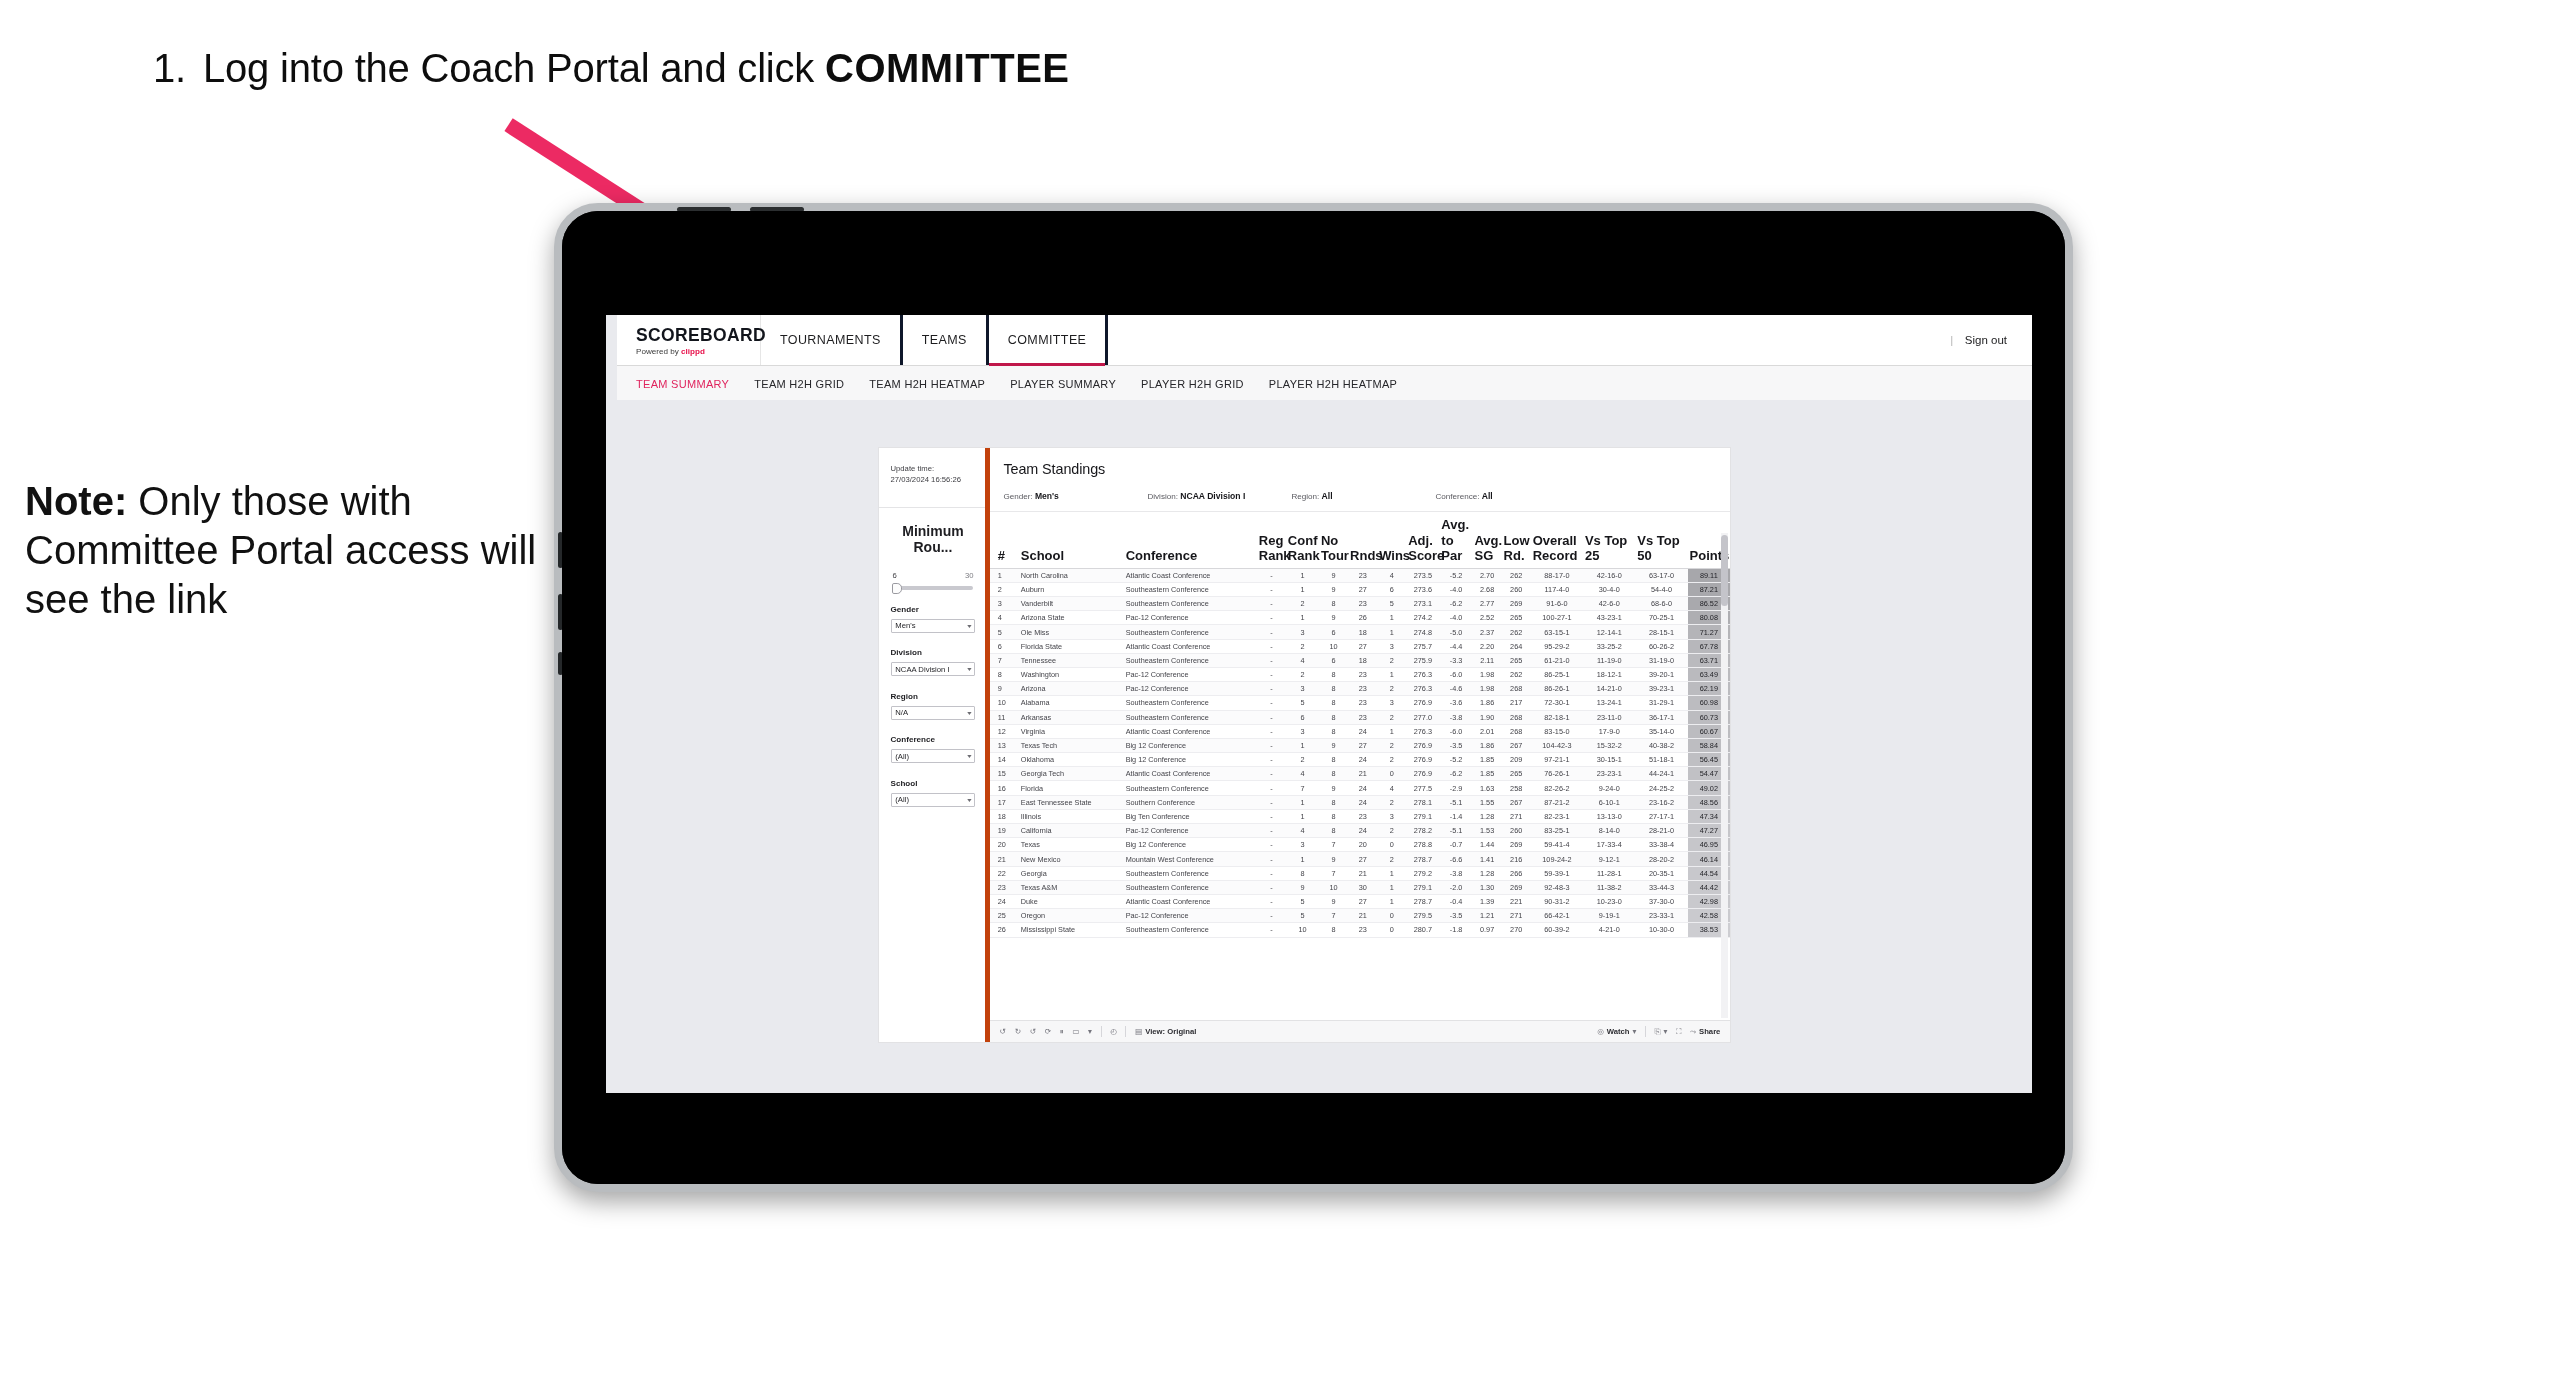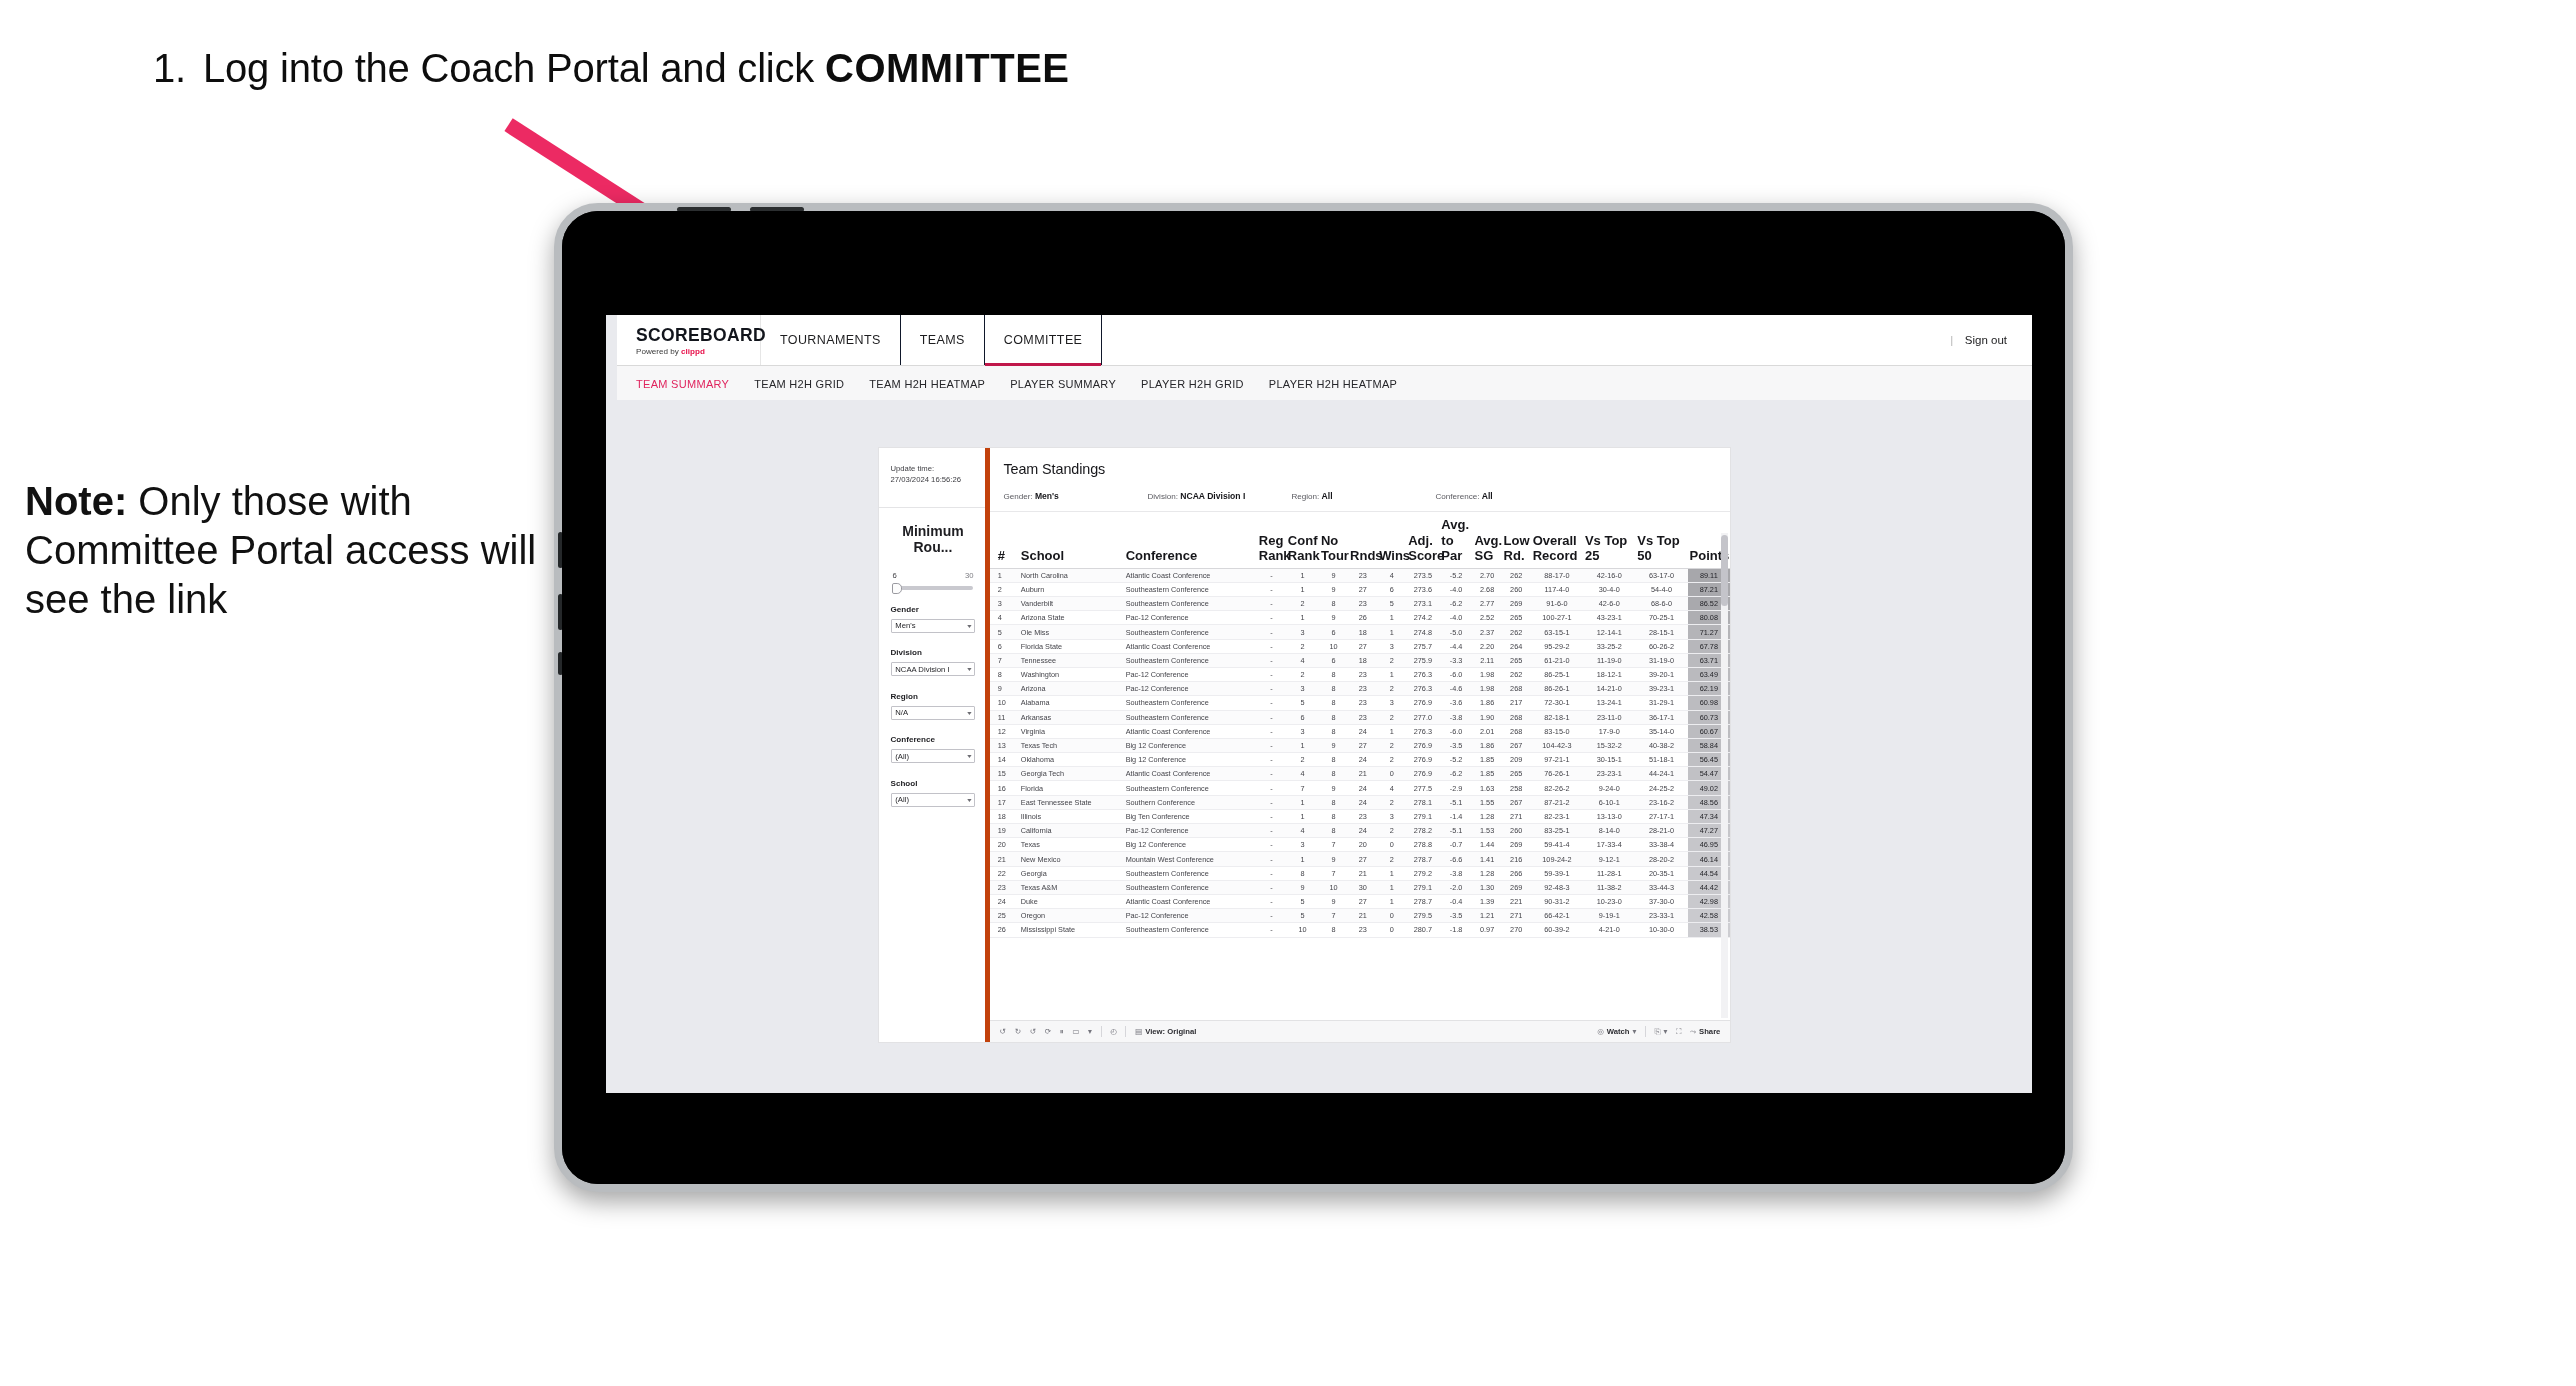--- a/index.html
+++ b/index.html
@@ -60,21 +60,21 @@
   }
   #brand .logo{
     font-size:19px;font-weight:bold;letter-spacing:0.4px;color:#12151c;
     font-family:"Liberation Sans",sans-serif;transform:scaleX(.92);transform-origin:left;
   }
   #brand .sub{font-size:8.1px;color:#3a3a3a;margin-top:1px;}
   #brand .sub .clippd{color:#e8114b;font-weight:bold;}
 
   .nav-tab{
     display:flex;align-items:center;padding:0 19px;font-size:12.5px;color:#1d1d1f;
-    letter-spacing:0.4px;border-right:1px solid #0f172a;cursor:pointer;position:relative;
+    letter-spacing:0.4px;border-right:3px solid #0f172a;cursor:pointer;position:relative;
     white-space:nowrap;
   }
   .nav-tab.active:after{
     content:"";position:absolute;left:0;right:0;bottom:-1px;height:2.9px;background:#c0174a;
   }
   #nav-spacer{flex:1;border-right:none;}
   #signout-wrap{
     display:flex;align-items:center;gap:11.5px;padding-right:25px;font-size:11.5px;color:#1d1d1f;
   }
   #signout-wrap .bar{color:#b6b6b6;}

